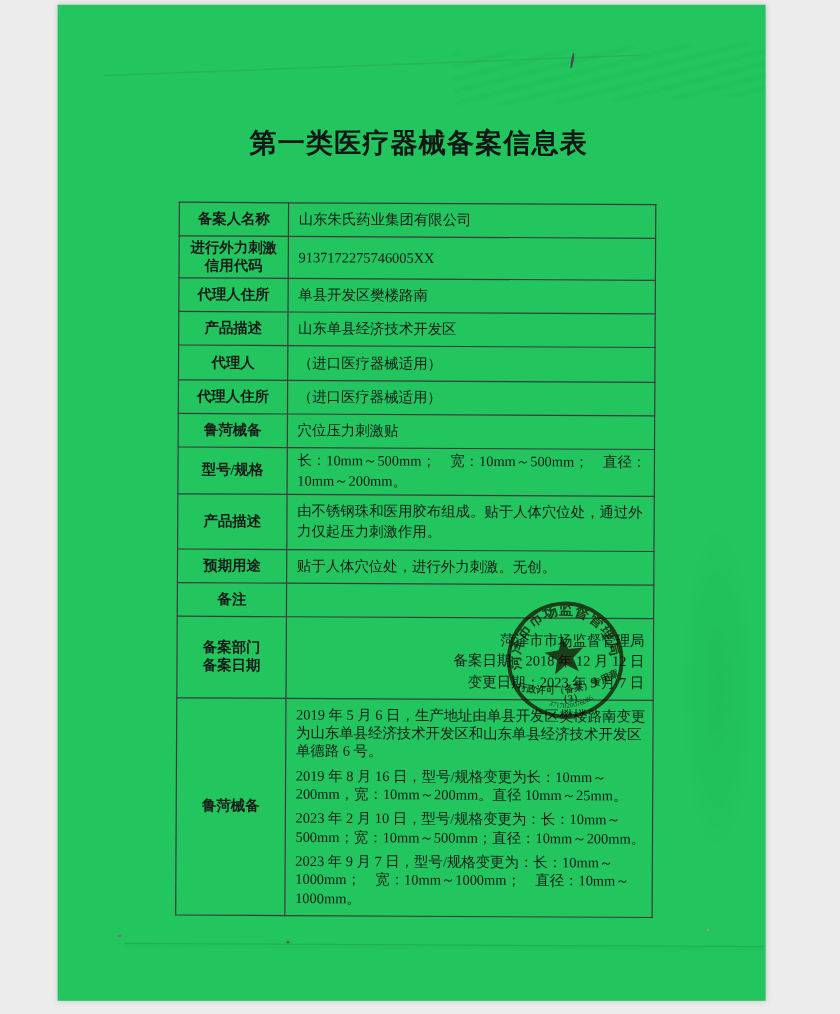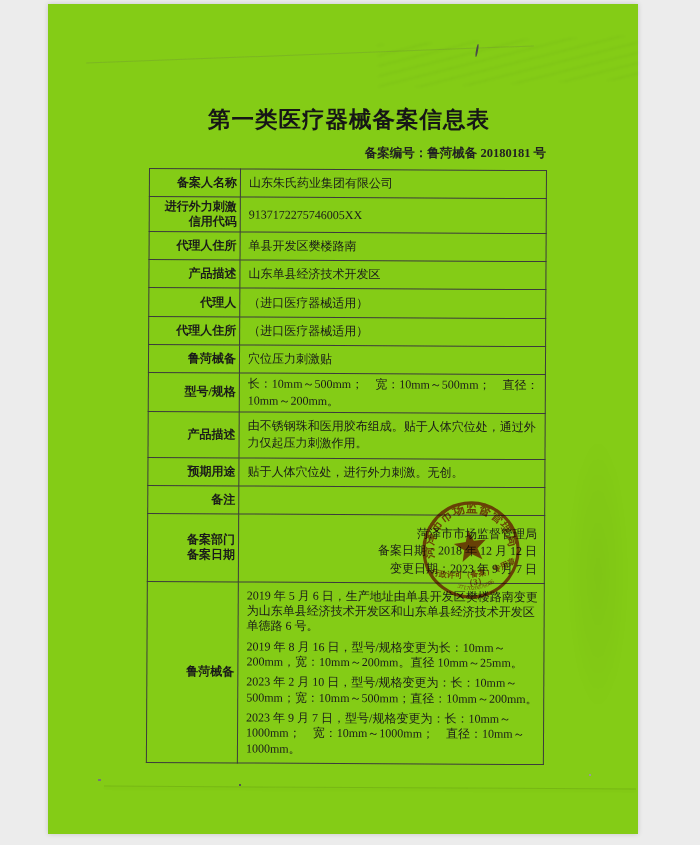--- a/index.html
+++ b/index.html
@@ -6,21 +6,21 @@
   html,body { width:700px; height:845px; }
   body {
     background:#ececec;
     font-family:"Liberation Serif","DejaVu Serif",serif;
     position:relative;
     overflow:hidden;
     color:#1b1b1b;
   }
   .page {
     position:absolute; left:48px; top:4px; width:590px; height:830px;
-    background:#84cc16;
+    background:#22c55e;
     box-shadow:0 0 5px rgba(0,0,0,.16);
   }
   
   .fold-top    { position:absolute; left:38px; top:50px; width:448px; height:0;
                  border-top:1px solid rgba(90,90,90,.18); transform:rotate(-2.2deg); }
   .wrinkle-tr  { position:absolute; left:330px; top:36px; width:260px; height:44px;
                  background:repeating-linear-gradient(168deg, rgba(0,0,0,.035) 0 2px, rgba(0,0,0,0) 2px 10px);
                  filter:blur(1.2px); transform:rotate(-2deg); }
   .tick-mark   { position:absolute; left:428px; top:40px; width:2px; height:13px;
                  background:#4a4a4a; border-radius:45%; transform:rotate(10deg); }
@@ -47,21 +47,21 @@
   table.filing {
     position:absolute; left:101px; top:164px; width:397px;
     border-collapse:collapse; table-layout:fixed;
     transform:rotate(.3deg); transform-origin:0 0;
     font-size:12px; color:#1a1a1a;
   }
   table.filing col.c-label { width:91px; }
   table.filing col.c-value { width:306px; }
   table.filing td { border:1.4px solid #3c3c3c; }
   td.lbl {
-    text-align:right; vertical-align:middle; font-weight:bold;
+    text-align:center; vertical-align:middle; font-weight:bold;
     white-space:pre-line; line-height:1.25; padding:2px 3px;
   }
   td.val { vertical-align:middle; padding:2px 4px 2px 8px; line-height:1.4; }
   td.val.dept {
     text-align:right; padding-right:7px; padding-top:8px;
     white-space:pre-line; line-height:1.45;
   }
   td.val.changes { vertical-align:middle; padding:6px 3px 6px 8px; }
   td.val.changes p { margin:0 0 5px 0; line-height:1.28; }
   td.val.changes p:last-child { margin-bottom:0; }
@@ -82,21 +82,20 @@
   <div class="fold-top"></div>
   <div class="wrinkle-tr"></div>
   <div class="tick-mark"></div>
   <div class="smudge-right"></div>
   <div class="bottom-edge"></div>
   <div class="speck s1"></div>
   <div class="speck s2"></div>
   <div class="speck s3"></div>
 
   <div class="doc-title">第一类医疗器械备案信息表</div>
-  <div class="reg-line">备案编号：鲁菏械备 20180181 号</div>
 
   <table class="filing">
     <colgroup>
         <col class="c-label">
         <col class="c-value">
       </colgroup>
     <tbody>
       <tr class="r28">
         <td class="lbl">备案人名称</td>
         <td class="val">山东朱氏药业集团有限公司</td>

